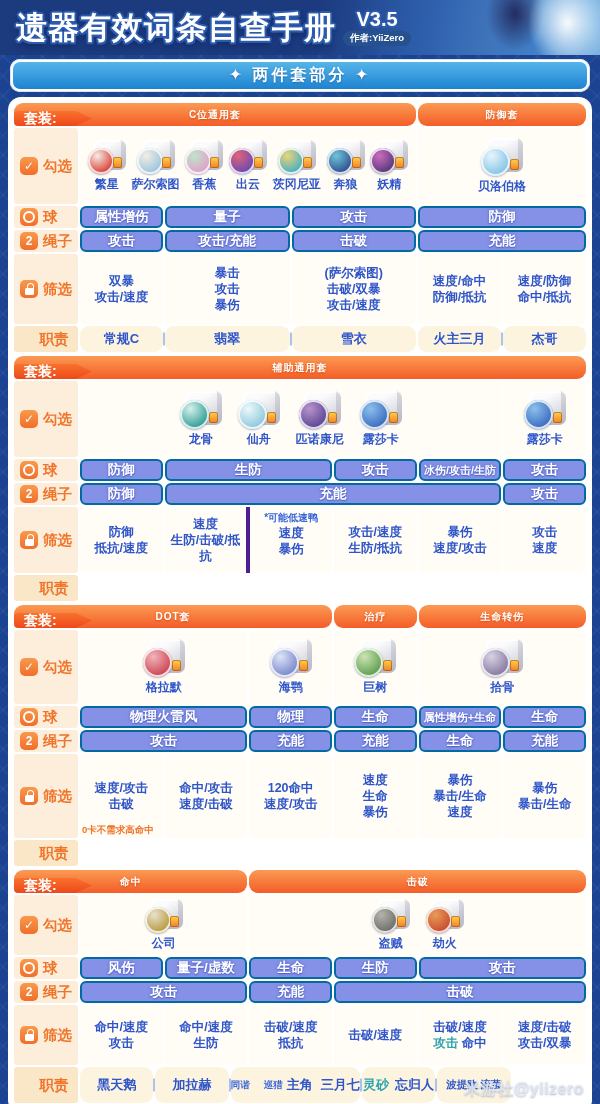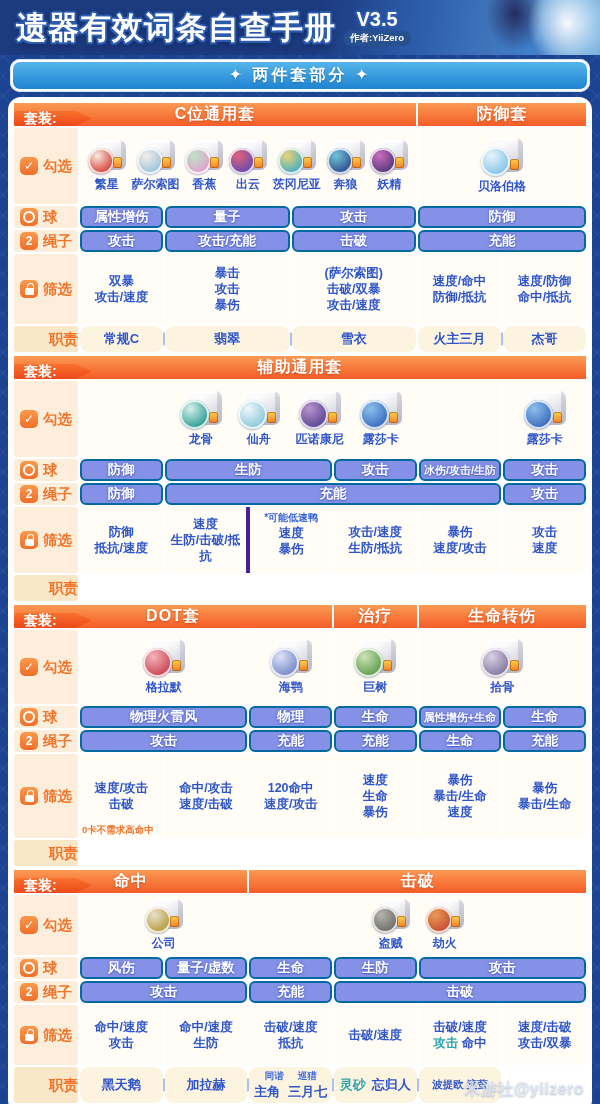--- a/index.html
+++ b/index.html
@@ -30,29 +30,29 @@
   
   .secwrap{margin:4px 10px 0;background:#fff;border-radius:10px;padding:3px;box-shadow:inset 0 0 0 1px #d4e6f4}
   .secbar{background:linear-gradient(180deg,#55b5ea,#1e83d1);border-radius:7px;color:#fff;text-align:center;
     font-weight:900;font-size:16px;letter-spacing:3px;padding:3px 0;text-shadow:0 1px 2px rgba(20,80,140,.55)}
   
   .panel{margin:5px 8px 8px;background:#fff;border-radius:13px;padding:6px;position:relative}
   .table{margin-bottom:4px}
   .thead{display:grid;gap:2px;position:relative;height:23px}
   .t1g{grid-template-columns:64px 10fr 15fr 15fr 10fr 10fr}
   .t6g{grid-template-columns:64px repeat(6,1fr)}
-  .hseg{background:linear-gradient(180deg,#fb9a53,#f45d28);border-radius:0;display:flex;align-items:center;justify-content:center;
-    color:#fff;font-weight:900;font-size:16px;letter-spacing:1px;text-shadow:0 1px 2px rgba(190,60,5,.65)}
+  .hseg{background:linear-gradient(180deg,#fb9a53,#f45d28);border-radius:9px;display:flex;align-items:center;justify-content:center;
+    color:#fff;font-weight:900;font-size:10px;letter-spacing:1px;text-shadow:0 1px 2px rgba(190,60,5,.65)}
   .ribbon{position:absolute;left:0;top:8px;bottom:0;width:78px;z-index:2;display:flex;align-items:center;padding-left:10px;
     background:linear-gradient(180deg,#f8722d,#ee481a);border-radius:4px 0 0 4px;color:#fff;font-weight:900;font-size:14px;
     clip-path:polygon(0 0,62px 0,78px 50%,62px 100%,0 100%)}
   .trow{display:flex;gap:2px;margin-top:2px}
   .rl{width:64px;flex:none;display:flex;align-items:center;gap:5px;padding-left:6px;background:#fceedb;border-radius:3px;
     color:#f0742a;font-weight:900;font-size:14.5px}
-  .rl.role{justify-content:flex-end;padding-left:16px;background:#f9e7c8}
+  .rl.role{justify-content:center;padding-left:16px;background:#f9e7c8}
   .ric{width:18px;height:18px;flex:none;border-radius:5px;background:linear-gradient(180deg,#f89a4c,#f16e2a);
     display:flex;align-items:center;justify-content:center;color:#fff;font-size:12px;font-weight:900;position:relative}
   .ric.orb::before{content:"";width:8px;height:8px;border:2.5px solid #fff;border-radius:50%}
   .ric.lock::before{content:"";position:absolute;left:4.5px;bottom:3px;width:9px;height:7px;background:#fff;border-radius:1.5px}
   .ric.lock::after{content:"";position:absolute;left:6.5px;top:2.5px;width:5px;height:5px;border:1.5px solid #fff;border-bottom:none;border-radius:4px 4px 0 0}
   .cells{flex:1;display:grid;gap:2px}
   .c5{grid-template-columns:10fr 15fr 15fr 10fr 10fr}
   .c6{grid-template-columns:repeat(6,1fr)}
   .sp2{grid-column:span 2}.sp3{grid-column:span 3}.sp4{grid-column:span 4}.sp5{grid-column:span 5}
   
@@ -66,21 +66,21 @@
   .fcell span{white-space:pre-line}
   .splitcell{flex-direction:row;align-items:stretch;padding:0}
   .half{flex:1;display:flex;flex-direction:column;align-items:center;justify-content:center;white-space:pre-line}
   .half.rgt{border-left:4px solid #4c1d95;justify-content:flex-start;padding-top:4px}
   .note{font-size:10px;color:#3a66d8;white-space:nowrap;margin-bottom:1px}
   .fnote{position:absolute;left:2px;bottom:2px;font-size:9.5px;color:#f0742a;white-space:nowrap;font-weight:bold}
   .rolecell{background:#fdf4e0;border-radius:9px;display:flex;align-items:center;justify-content:center;gap:6px;
     font-weight:900;color:#2f55c9;font-size:13px;position:relative;white-space:nowrap}
   .rolecell.sm{font-size:10.5px}
   .pp::after{content:"";position:absolute;right:-2px;top:50%;transform:translateY(-50%);width:2px;height:13px;background:#a9c2ee;z-index:1}
-  .tagcell{flex-direction:column;gap:4px;line-height:1.1}
+  .tagcell{flex-direction:row;gap:4px;line-height:1.1}
   .tags{display:flex;gap:14px;font-size:9.5px;color:#3a66d8}
   .names{display:flex;gap:8px}
   .teal{color:#2fa3ae}
   .pink{color:#d83fa6}
   i{font-style:normal}
   
   .ritem{display:flex;flex-direction:column;align-items:center;gap:2px}
   .relic{position:relative;width:42px;height:38px;flex:none}
   .relic .cube{position:absolute;left:5px;top:0;right:0;bottom:4px;border-radius:7px;
     background:linear-gradient(150deg,#fbfbfc 30%,#e1e2e8 62%,#c7c8d2);

